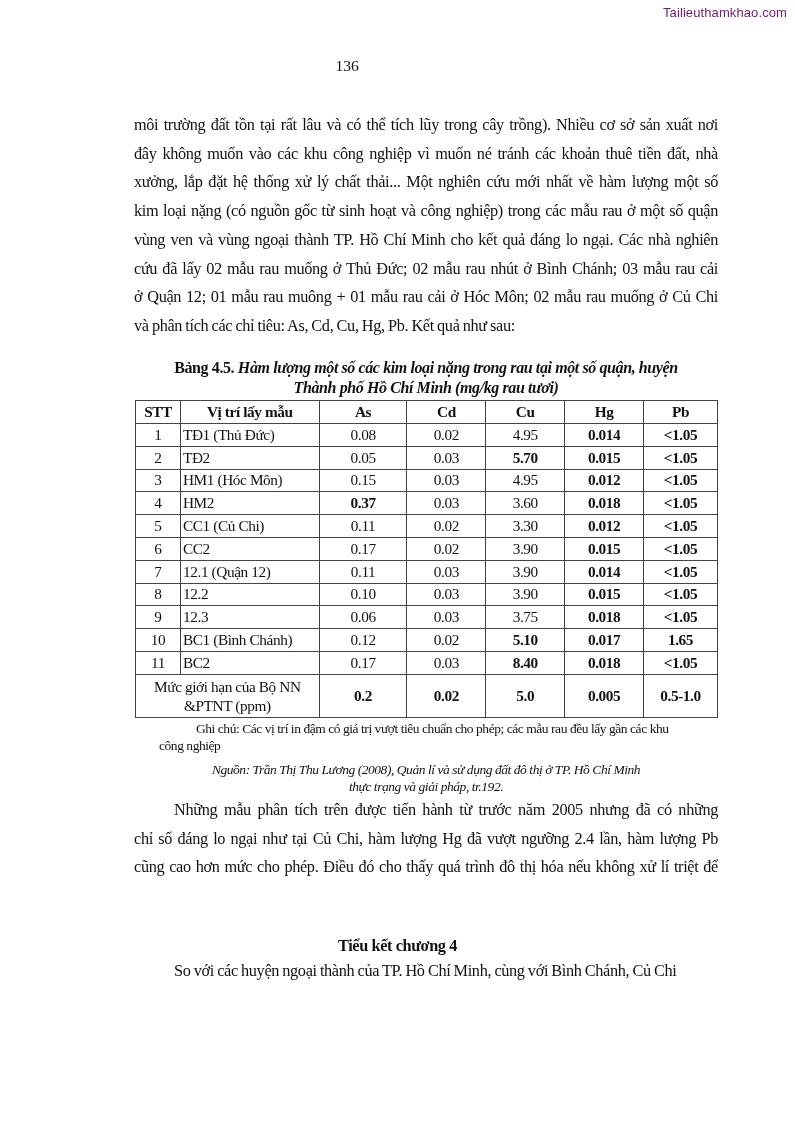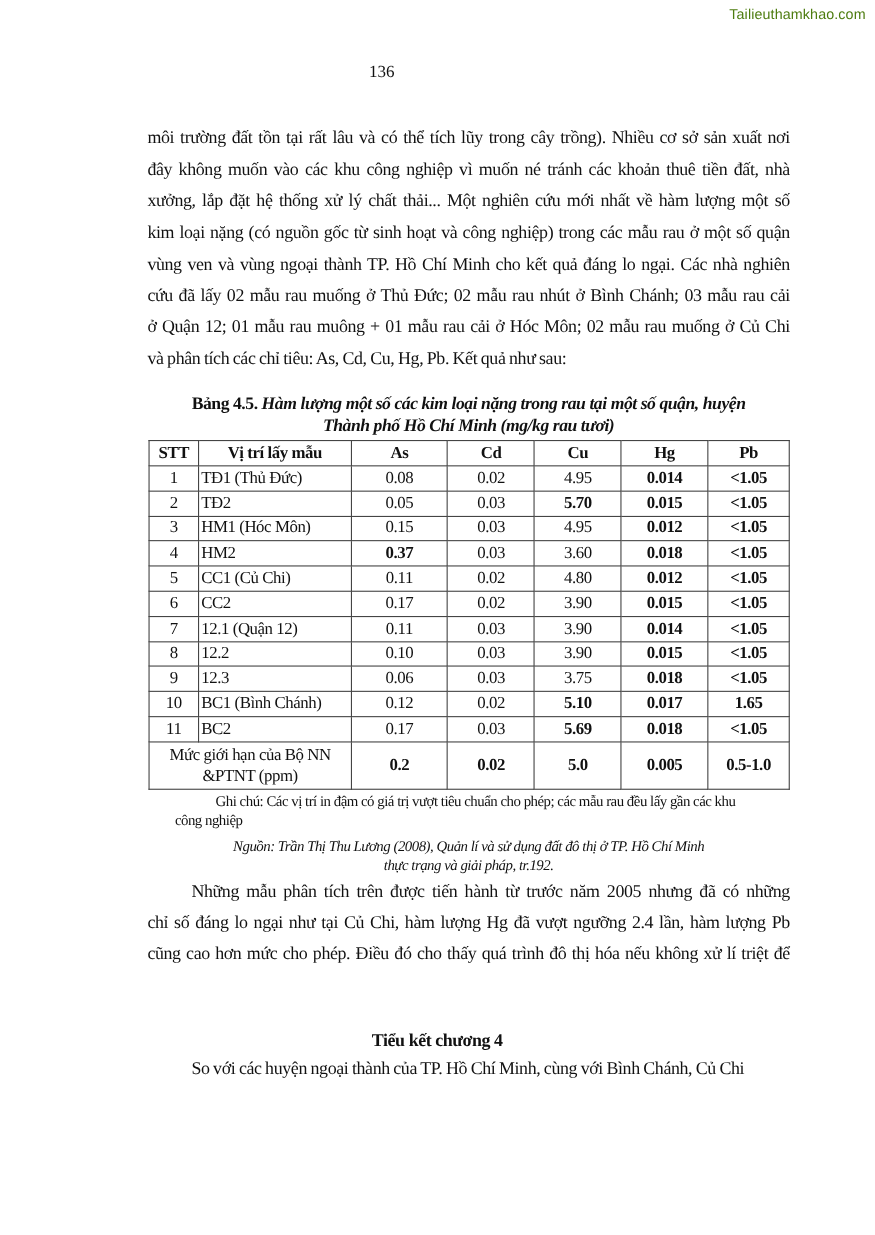--- a/index.html
+++ b/index.html
@@ -3,21 +3,21 @@
 <meta charset="utf-8">
 <style>
   html, body { margin: 0; padding: 0; background: #ffffff; }
   body {
     width: 795px; height: 1123px; position: relative; overflow: hidden;
     font-family: "Liberation Serif", "DejaVu Serif", serif; color: #111;
   }
   .watermark {
     position: absolute; top: 5px; right: 8px;
     font-family: "Liberation Sans", "DejaVu Sans", sans-serif;
-    font-size: 13px; color: #4d7c0f; letter-spacing: 0.1px;
+    font-size: 13px; color: #701a75; letter-spacing: 0.1px;
   }
   .page-number {
     position: absolute; top: 57px; left: 0; width: 694px; text-align: center;
     font-size: 15.5px;
   }
   .para {
     position: absolute; left: 134px; width: 584px;
     font-size: 16.3px; line-height: 28.7px; text-align: justify;
     letter-spacing: -0.35px; word-spacing: -0.5px;
   }
@@ -132,21 +132,21 @@
       <td>0.03</td>
       <td>3.60</td>
       <td class="b">0.018</td>
       <td class="b">&lt;1.05</td>
     </tr>
     <tr>
       <td>5</td>
       <td class="loc">CC1 (Củ Chi)</td>
       <td>0.11</td>
       <td>0.02</td>
-      <td>4.80</td>
+      <td>3.30</td>
       <td class="b">0.012</td>
       <td class="b">&lt;1.05</td>
     </tr>
     <tr>
       <td>6</td>
       <td class="loc">CC2</td>
       <td>0.17</td>
       <td>0.02</td>
       <td>3.90</td>
       <td class="b">0.015</td>
@@ -186,21 +186,21 @@
       <td>0.02</td>
       <td class="b">5.10</td>
       <td class="b">0.017</td>
       <td class="b">1.65</td>
     </tr>
     <tr>
       <td>11</td>
       <td class="loc">BC2</td>
       <td>0.17</td>
       <td>0.03</td>
-      <td class="b">5.69</td>
+      <td class="b">8.40</td>
       <td class="b">0.018</td>
       <td class="b">&lt;1.05</td>
     </tr>
     <tr class="limit">
       <td colspan="2">
         <span>Mức giới hạn của Bộ NN</span><br>
         <span>&amp;PTNT (ppm)</span>
       </td>
       <td class="b">0.2</td>
       <td class="b">0.02</td>

